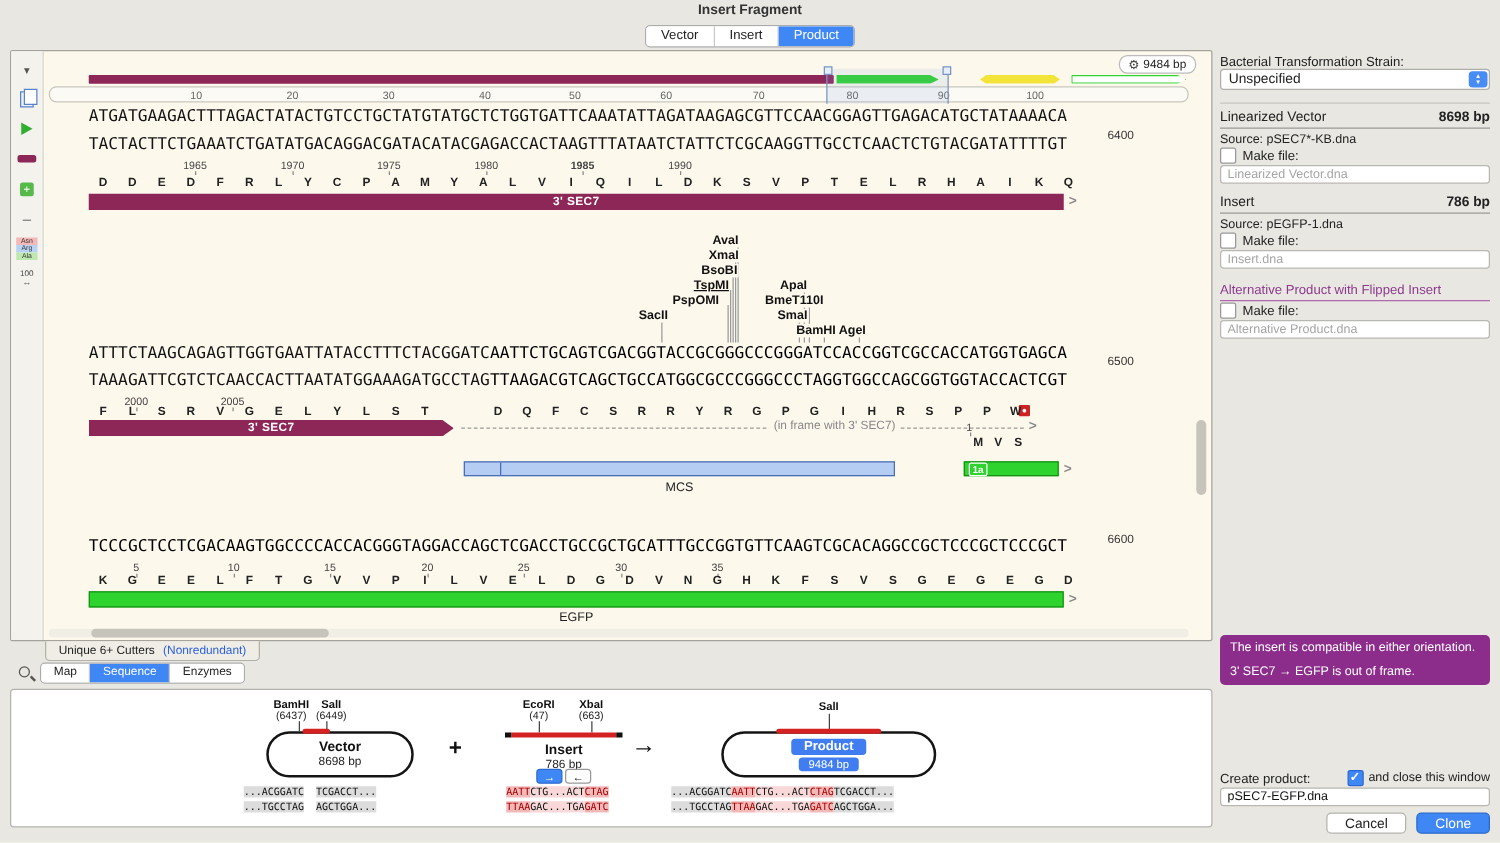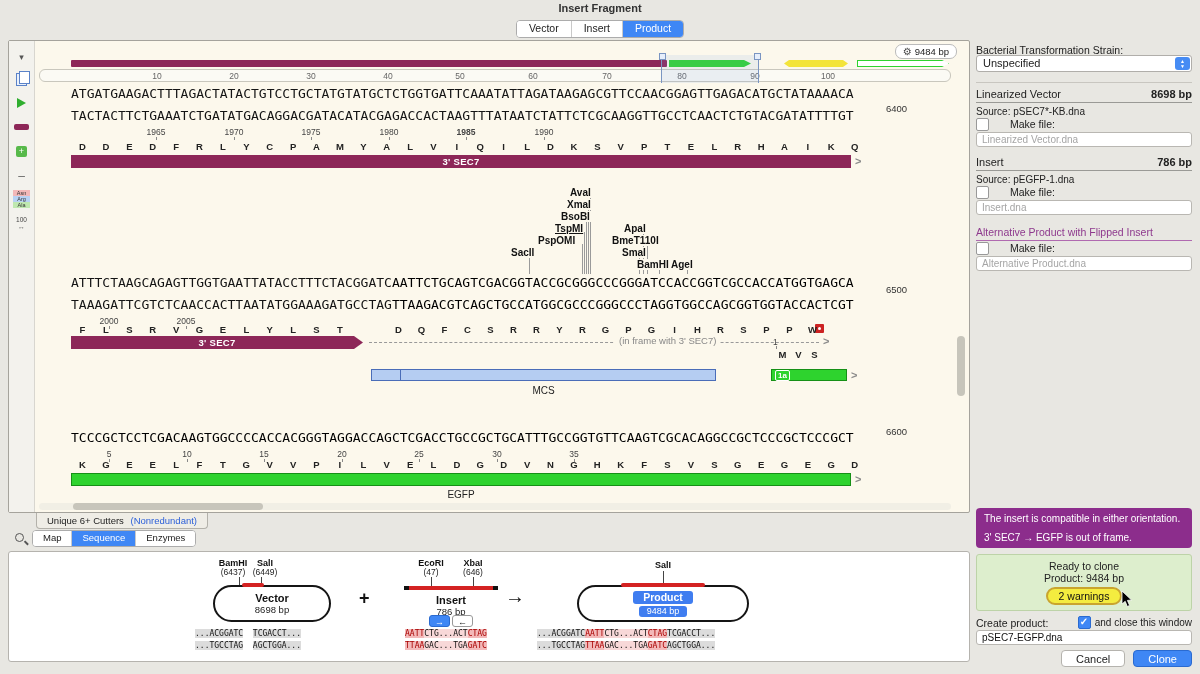--- a/index.html
+++ b/index.html
@@ -141,21 +141,21 @@
                  font-size:11px;line-height:15px;padding-left:6px;position:absolute;left:0;right:0}
   .stepper{position:absolute;right:1px;top:1px;width:15px;height:13px;background:#478cf4;border-radius:3px;
            color:#fff;display:flex;flex-direction:column;align-items:center;justify-content:center}
   .stepper i{font-style:normal;font-size:5px;line-height:5px}
   .sb-div{top:42px;border-top:1px solid #c8c6c0;position:absolute;left:0;right:0}
   .sec-title{display:flex;justify-content:space-between;align-items:baseline;border-bottom:1px solid #9a9a96;
              padding-bottom:2px;font-size:11px}
   .sec-title b{font-size:11px}
   .ptitle{color:#8e3a8e;border-bottom:1px solid #b06ab0;padding-bottom:2px;font-size:10.5px}
   .src{font-size:10px;color:#222}
-  .mkrow{display:flex;gap:21px;font-size:10.5px}
+  .mkrow{display:flex;align-items:center;gap:5px;font-size:10.5px}
   .cb{width:11px;height:11px;border:1px solid #999;background:#fff;border-radius:2px;display:inline-block;position:relative;box-sizing:content-box}
   .cb.on{background:#3f87f5;border-color:#2a6ad0}
   .cb.on::after{content:"✓";position:absolute;left:1px;top:-1px;color:#fff;font-size:10px;font-weight:bold}
   .sb-input{position:absolute;left:0;right:0;height:15px;border:1px solid #b9b7b2;border-radius:3px;background:#fff;
             font:10px "Liberation Sans",sans-serif;padding:1px 5px;box-sizing:border-box;color:#111;outline:none}
   .sb-input::placeholder{color:#a5a5a5}
   #tip{top:468px;height:40px;background:#8c2d8c;border-radius:4px;color:#fff;font-size:10px;
        padding:5px 8px;box-sizing:border-box;display:flex;flex-direction:column;justify-content:space-between;position:absolute;left:0;right:0}
   #ready-box{top:514px;height:57px;background:#ddeecd;border:1px solid #bdd3a8;border-radius:3px;box-sizing:border-box;
              text-align:center;position:absolute;left:0;right:0}
@@ -459,21 +459,21 @@
   <div class="pill" id="vec-pill"></div>
   <div id="vec-red"></div>
   <div class="dname" style="left:203px;top:40px">Vector</div>
   <div class="dsize" style="left:203px;top:52px">8698 bp</div>
 
   <div id="plus-sign">+</div>
 
   <div class="sitename" style="left:422px;top:6px">EcoRI</div>
   <div class="sitepos" style="left:422px;top:15px">(47)</div>
   <div class="sitename" style="left:464px;top:6px">XbaI</div>
-  <div class="sitepos" style="left:464px;top:15px">(646)</div>
+  <div class="sitepos" style="left:464px;top:15px">(663)</div>
   <div class="siteline" style="left:422px;top:25px;height:9px"></div>
   <div class="siteline" style="left:464px;top:25px;height:9px"></div>
   <div id="ins-bar"></div>
   <div class="dname" style="left:382px;top:42px">Insert</div>
   <div class="dsize" style="left:382px;top:54px">786 bp</div>
   <div class="opbtn" id="fwd-btn">→</div>
   <div class="opbtn" id="rev-btn">←</div>
 
   <div id="to-arrow">→</div>
 
@@ -536,30 +536,20 @@
     <span class="cb"></span>
     <span>Make file:</span>
   </div>
   <input class="sb-input" style="top: 216px;" placeholder="Alternative Product.dna">
 
   <div id="tip">
     <span>The insert is compatible in either orientation.</span>
     <span>3' SEC7 → EGFP is out of frame.</span>
   </div>
 
-  <div id="ready-box">
-    <div class="r1">Ready to clone</div>
-    <div class="r2">Product: 9484 bp</div>
-    <span id="warn-pill">2 warnings</span>
-    <span id="cursor-icon">
-      <svg width="12" height="17" viewBox="0 0 12 17">
-          <path d="M1 0 L1 13 L4.2 10.3 L6.3 15.5 L8.6 14.4 L6.4 9.4 L10.5 9 Z" fill="#000" stroke="#fff" stroke-width="0.8"></path>
-        </svg>
-    </span>
-  </div>
 
   <div id="create-row">
     <span>Create product:</span>
     <span class="right">
       <span class="cb on"></span>
       <span>and close this window</span>
     </span>
   </div>
   <input class="sb-input" id="product-input" value="pSEC7-EGFP.dna" style="">
 

